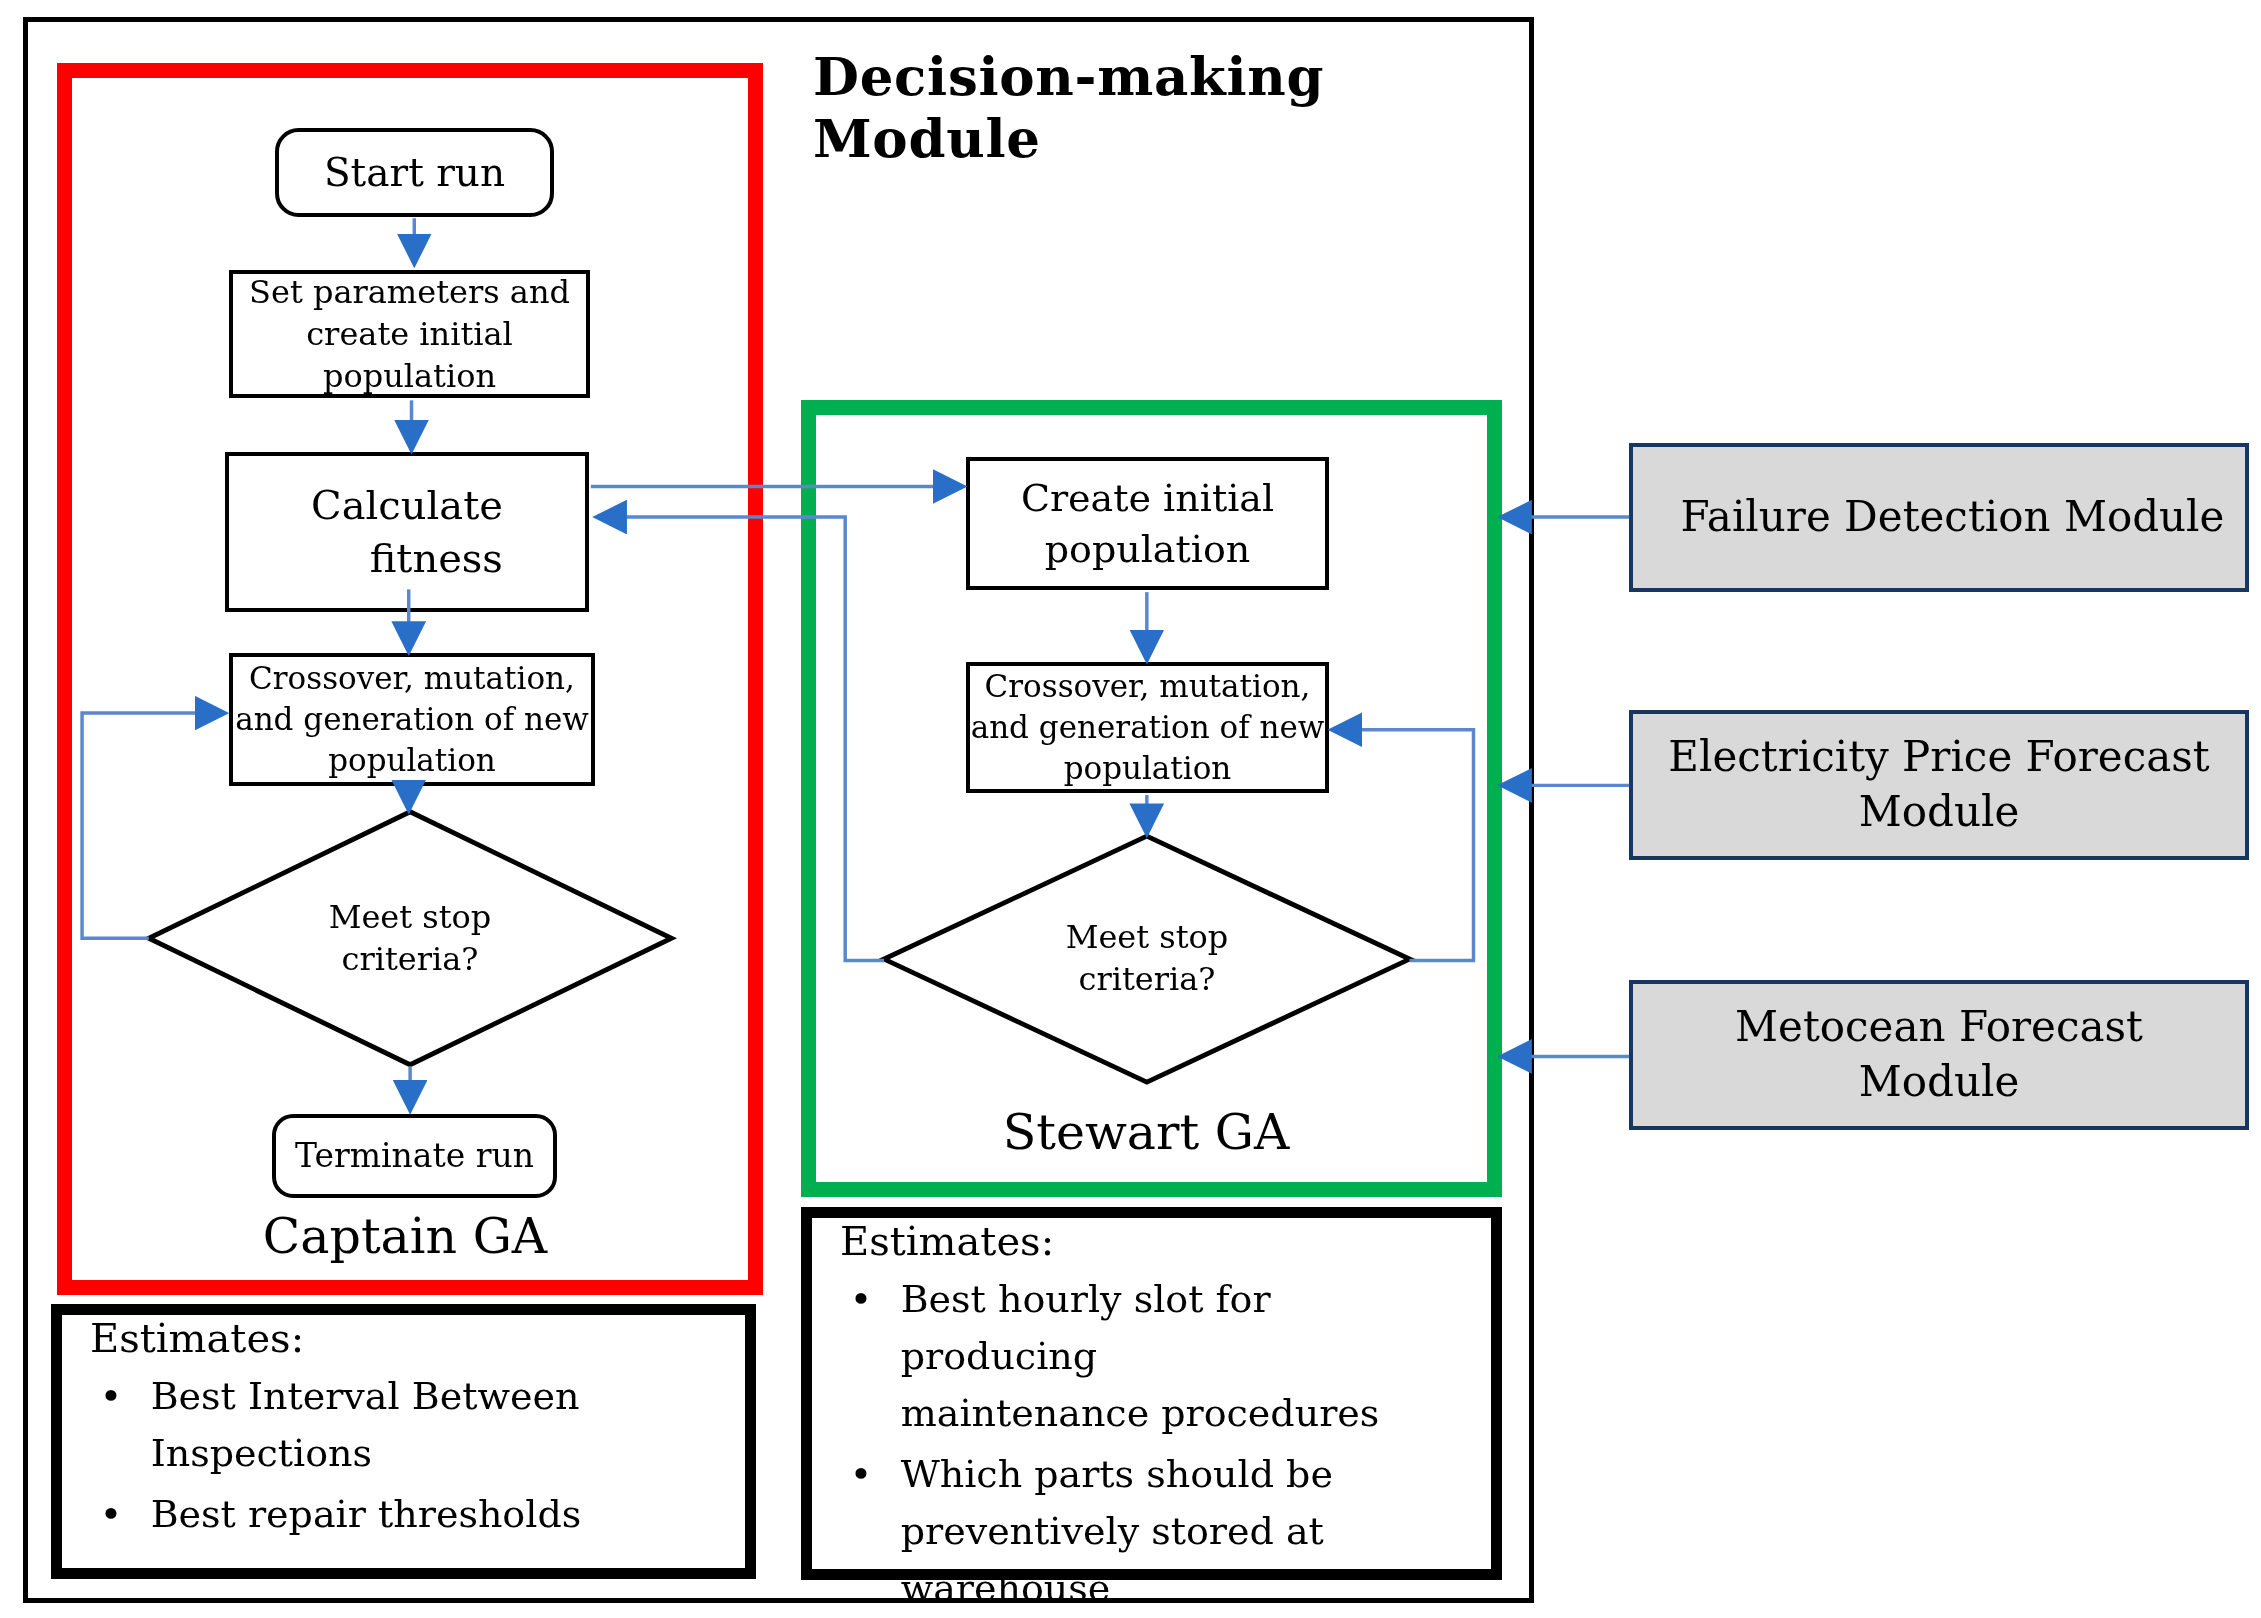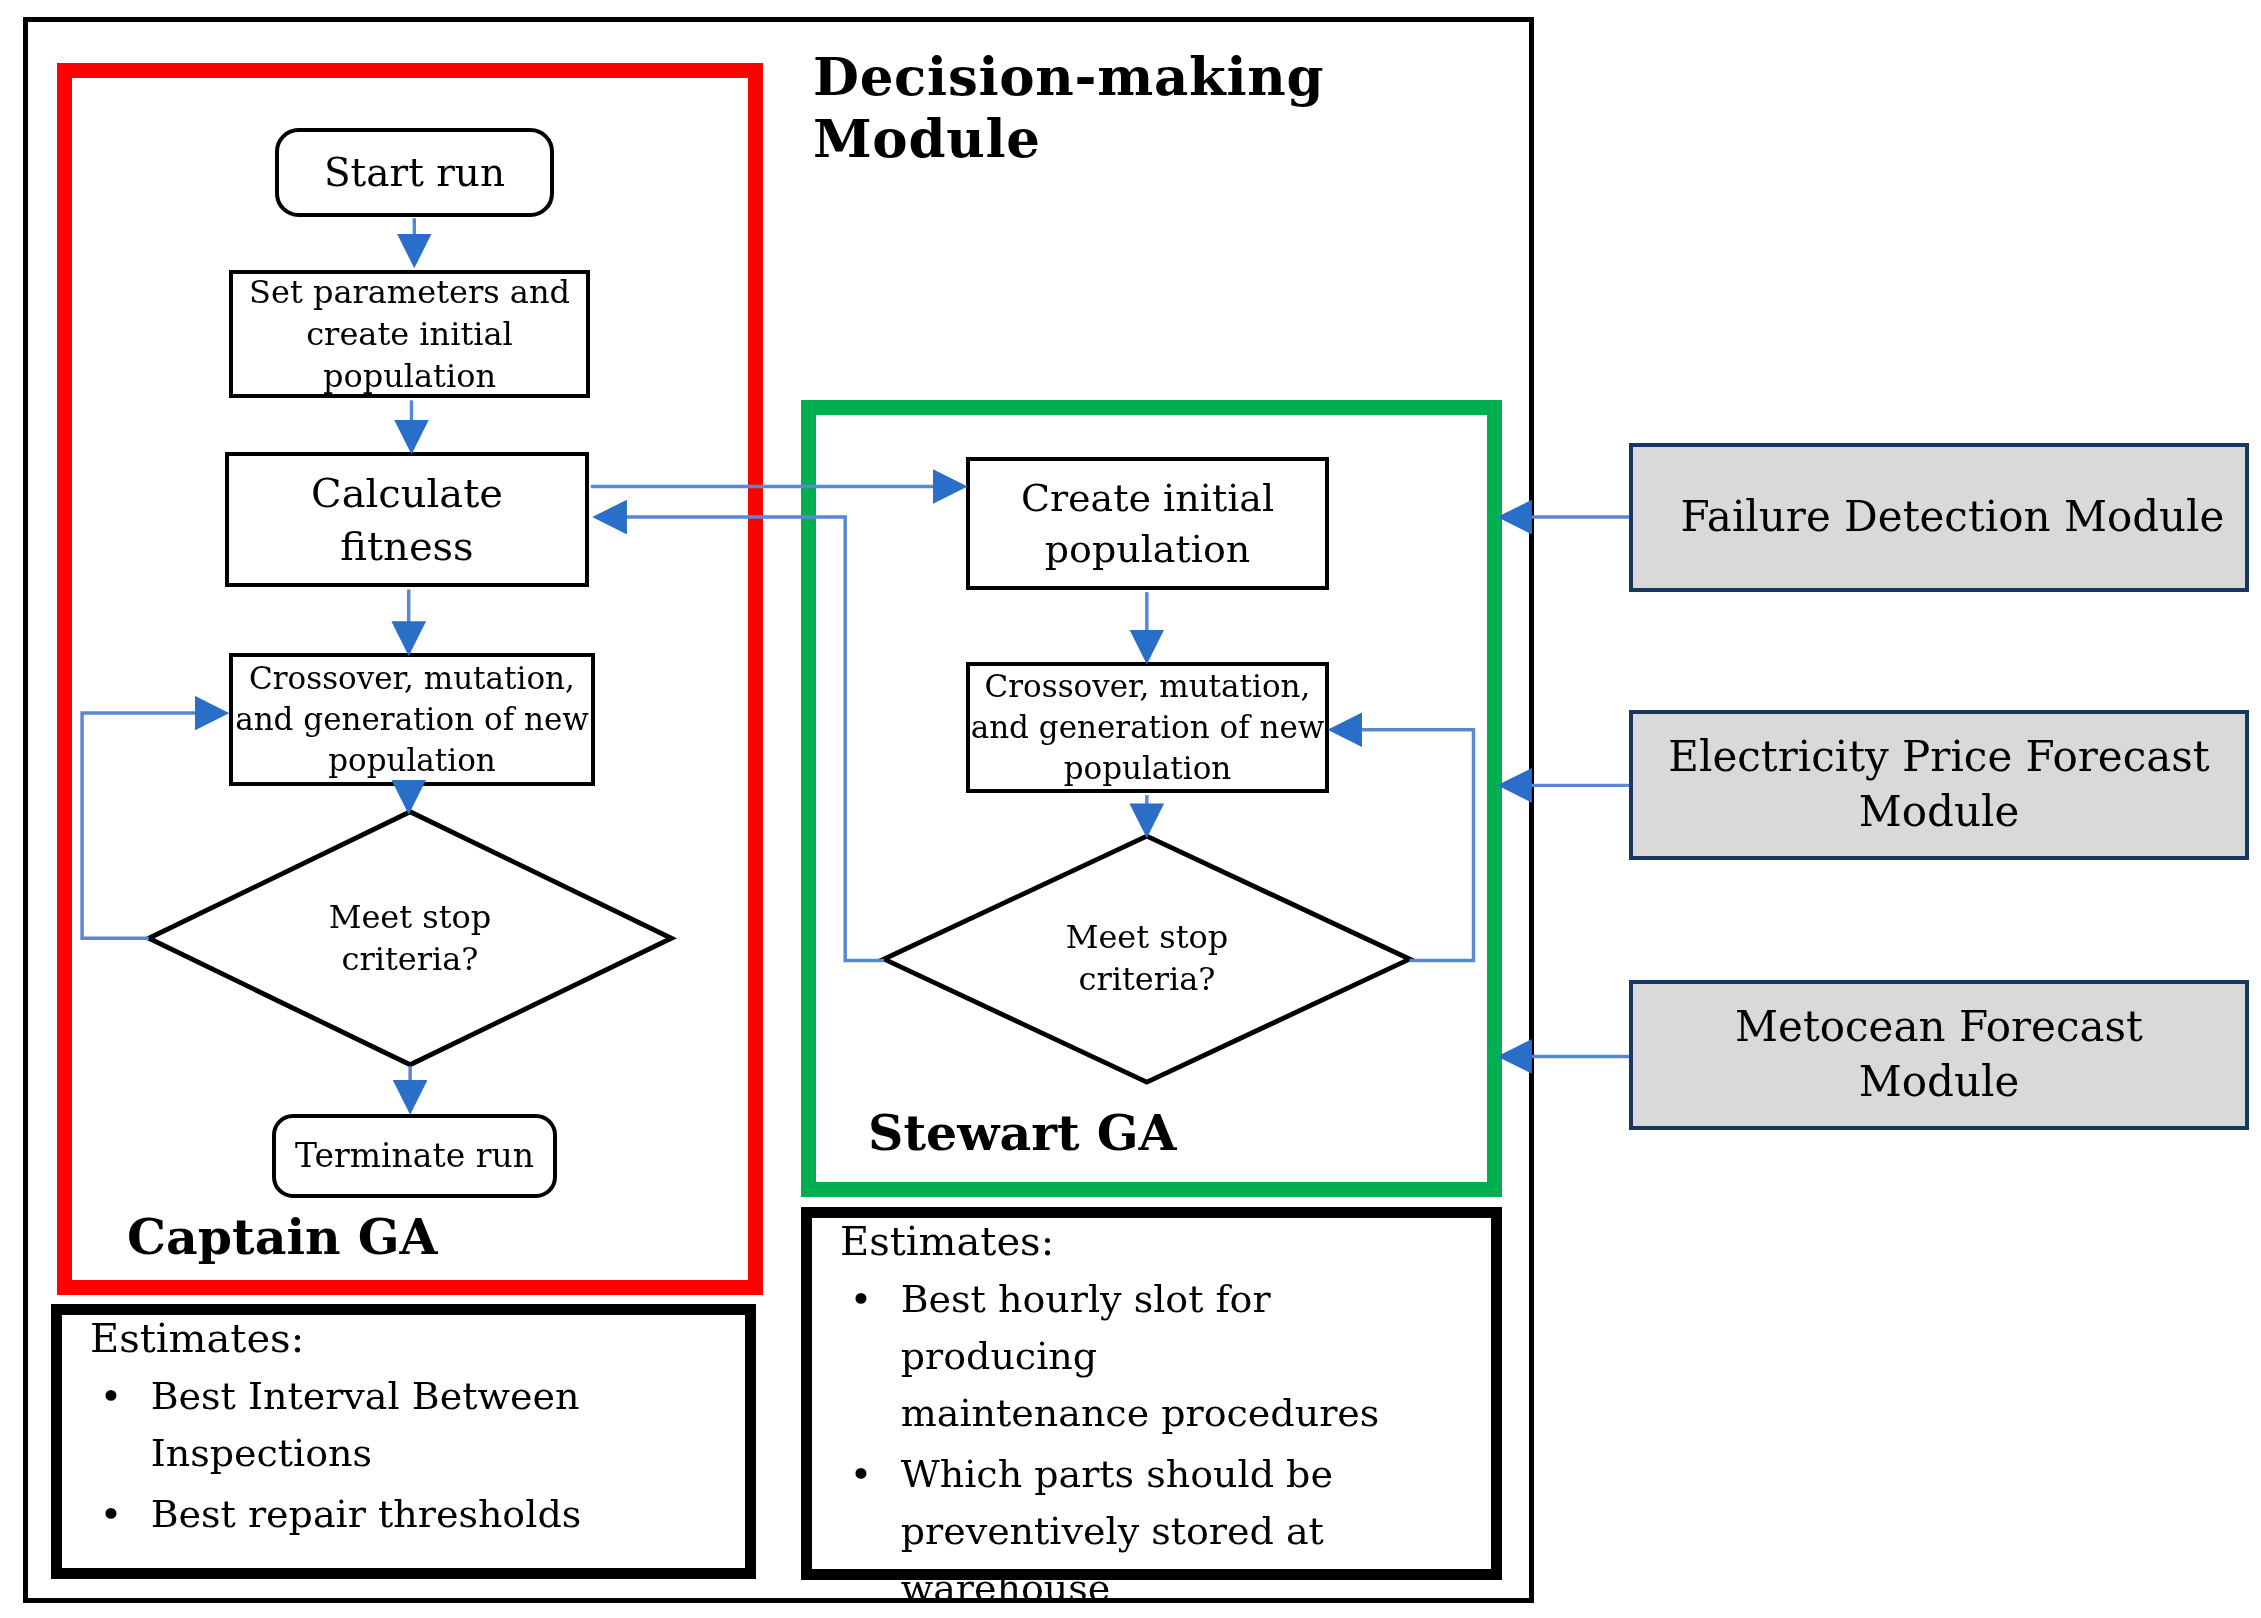--- a/index.html
+++ b/index.html
@@ -14,31 +14,31 @@
   html,body{margin:0;padding:0;background:#ffffff;}
   #canvas{
     position:relative;width:2261px;height:1618px;background:#ffffff;
     font-family:"DejaVu Serif","Liberation Serif",serif;color:#000;overflow:hidden;
   }
   .abs{position:absolute;box-sizing:border-box;}
   .outer-frame{left:23px;top:17.4px;width:1511px;height:1586px;border:5.6px solid var(--frame-black);background:transparent;}
   .title{left:813px;top:45px;width:716px;text-align:left;font-size:53px;font-weight:bold;letter-spacing:0.7px;}
   .frame-red{left:57px;top:63px;width:706px;height:1232px;border:15.3px solid var(--red-frame);}
   .frame-green{left:801px;top:400px;width:701px;height:797px;border:15.3px solid var(--green-frame);}
-  .ga-label{position:absolute;font-size:49px;font-weight:bold;}
+  .ga-label{position:absolute;text-align:center;font-size:49px;font-weight:normal;}
   .ga-captain{left:127px;top:1208px;width:556px;}
   .ga-stewart{left:868px;top:1104px;width:556px;}
   .node{
     position:absolute;box-sizing:border-box;background:#fff;border:4.2px solid #000;
     display:flex;align-items:center;justify-content:center;text-align:center;
     white-space:pre-line;line-height:1.32;z-index:4;
   }
   .n-start{left:275px;top:128px;width:279px;height:89px;border-radius:23.6px;font-size:39px;}
   .n-setparams{left:229px;top:270px;width:361px;height:128px;font-size:32px;}
-  .n-calc{left:225px;top:452px;width:364px;height:135px;font-size:40px;}
+  .n-calc{left:225px;top:452px;width:364px;height:160px;font-size:40px;text-align:right;}
   .n-cross-l{left:229px;top:653px;width:366px;height:133px;font-size:31px;}
   .n-terminate{left:272px;top:1114px;width:285px;height:84px;border-radius:21px;font-size:33px;}
   .n-create{left:966px;top:457px;width:363px;height:133px;font-size:38px;}
   .n-cross-r{left:966px;top:662px;width:363px;height:131px;font-size:31px;}
   .diamond-label{
     position:absolute;display:flex;align-items:center;justify-content:center;text-align:center;
     white-space:pre-line;font-size:32px;line-height:1.3;z-index:6;
   }
   .dl-captain{left:236px;top:861px;width:348px;height:156px;}
   .dl-stewart{left:973px;top:881px;width:348px;height:156px;}

